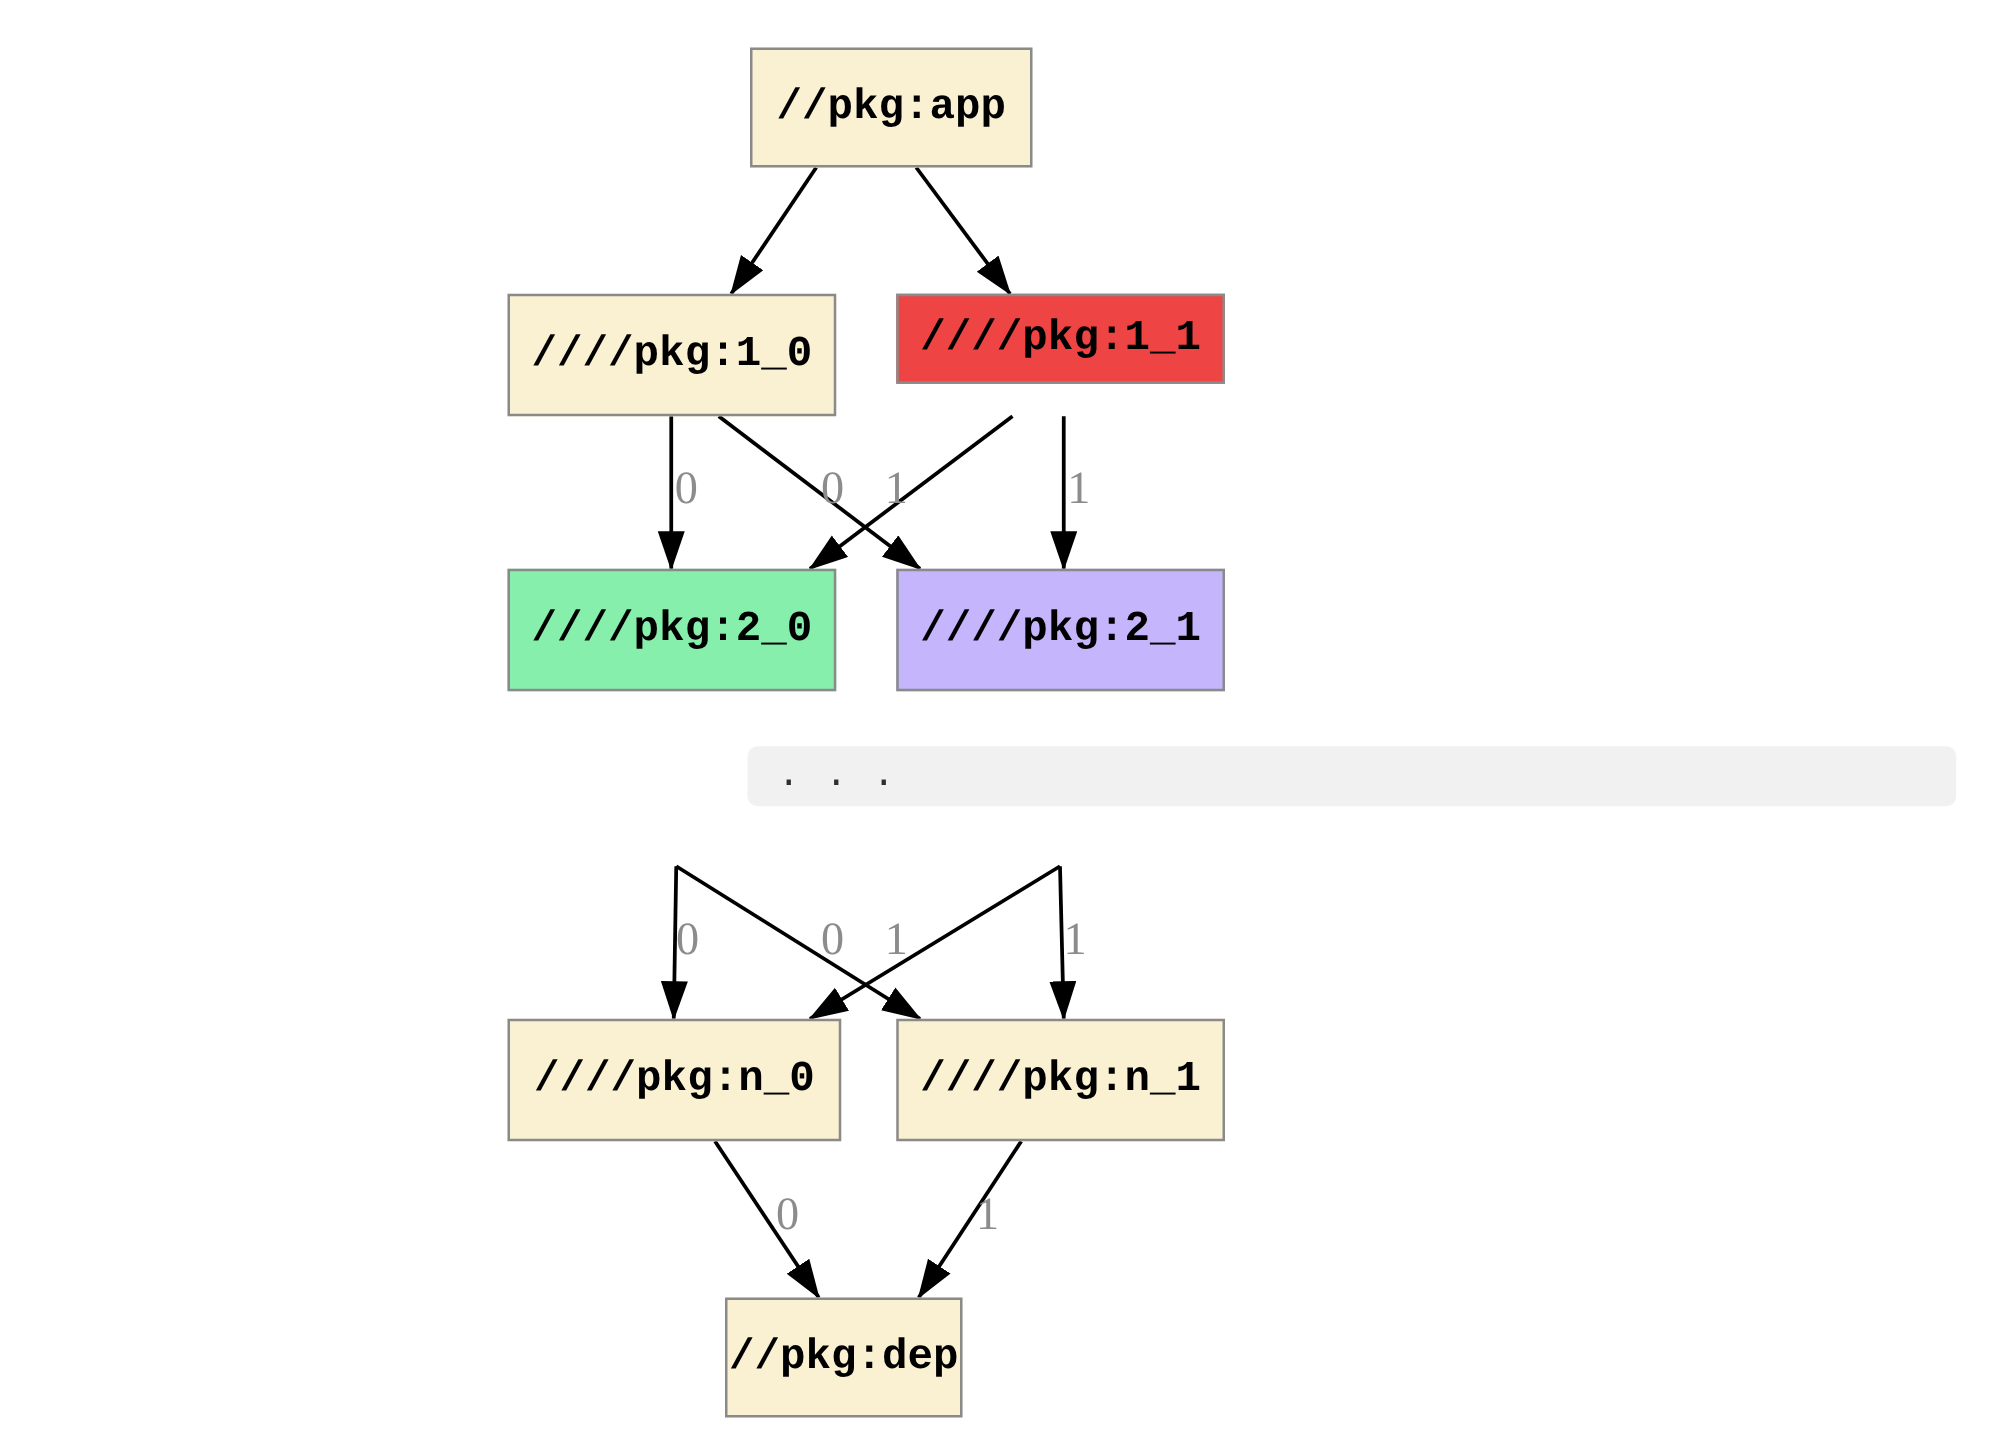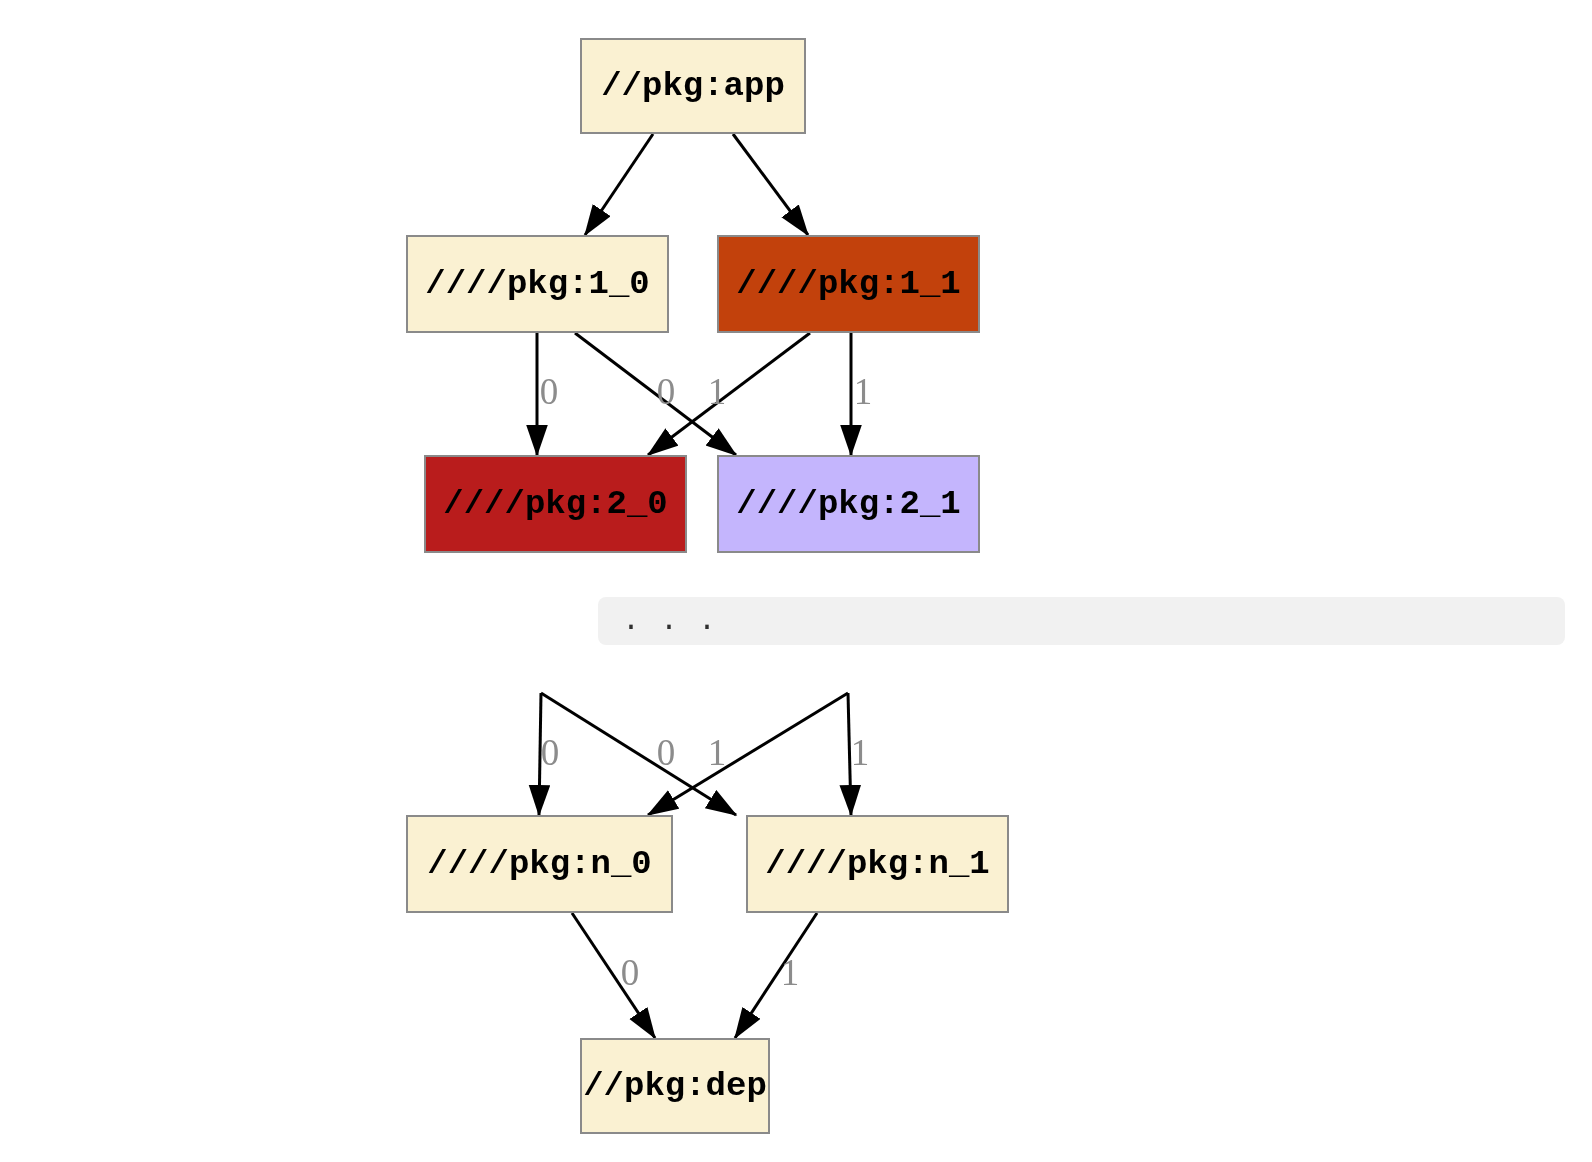--- a/index.html
+++ b/index.html
@@ -90,38 +90,38 @@
         <text x="630" y="972" fill="#8c8c8c" text-anchor="middle" dominant-baseline="central" class="edge-label-text">0</text>
         <text x="790" y="972" fill="#8c8c8c" text-anchor="middle" dominant-baseline="central" class="edge-label-text">1</text>
       </g>
   </svg>
 
   <div class="ellipsis-bar" id="ellipsis-bar" style="left: 598px; top: 597px; width: 967px; height: 48px; background: rgb(241, 241, 241); color: rgb(47, 47, 47);">
     <span>. . .</span>
   </div>
 
   <div id="nodes-layer">
-      <div class="graph-node" style="left: 580px; top: 38px; width: 226px; height: 96px; background: rgb(250, 241, 210); border-color: rgb(138, 138, 138);">
+      <div class="graph-node" style="left: 600px; top: 38px; width: 226px; height: 96px; background: rgb(250, 241, 210); border-color: rgb(138, 138, 138);">
         <span>//pkg:app</span>
       </div>
       <div class="graph-node" style="left: 406px; top: 235px; width: 263px; height: 98px; background: rgb(250, 241, 210); border-color: rgb(138, 138, 138);">
         <span>////pkg:1_0</span>
       </div>
-      <div class="graph-node" style="left: 717px; top: 235px; width: 263px; height: 98px; background: #c2410c; border-color: rgb(138, 138, 138);">
+      <div class="graph-node" style="left: 717px; top: 235px; width: 263px; height: 72px; background: #ef4444; border-color: rgb(138, 138, 138);">
         <span>////pkg:1_1</span>
       </div>
-      <div class="graph-node" style="left: 424px; top: 455px; width: 263px; height: 98px; background: #b91c1c; border-color: rgb(138, 138, 138);">
+      <div class="graph-node" style="left: 406px; top: 455px; width: 263px; height: 98px; background: #86efac; border-color: rgb(138, 138, 138);">
         <span>////pkg:2_0</span>
       </div>
       <div class="graph-node" style="left: 717px; top: 455px; width: 263px; height: 98px; background: #c4b5fd; border-color: rgb(138, 138, 138);">
         <span>////pkg:2_1</span>
       </div>
       <div class="graph-node" style="left: 406px; top: 815px; width: 267px; height: 98px; background: rgb(250, 241, 210); border-color: rgb(138, 138, 138);">
         <span>////pkg:n_0</span>
       </div>
-      <div class="graph-node" style="left: 717px; top: 815px; width: 263px; height: 98px; background: rgb(250, 241, 210); border-color: rgb(138, 138, 138); margin-left: 29px;">
+      <div class="graph-node" style="left: 717px; top: 815px; width: 263px; height: 98px; background: rgb(250, 241, 210); border-color: rgb(138, 138, 138);">
         <span>////pkg:n_1</span>
       </div>
       <div class="graph-node" style="left: 580px; top: 1038px; width: 190px; height: 96px; background: rgb(250, 241, 210); border-color: rgb(138, 138, 138);">
         <span>//pkg:dep</span>
       </div>
     </div>
 </div>
 
 </body></html>

